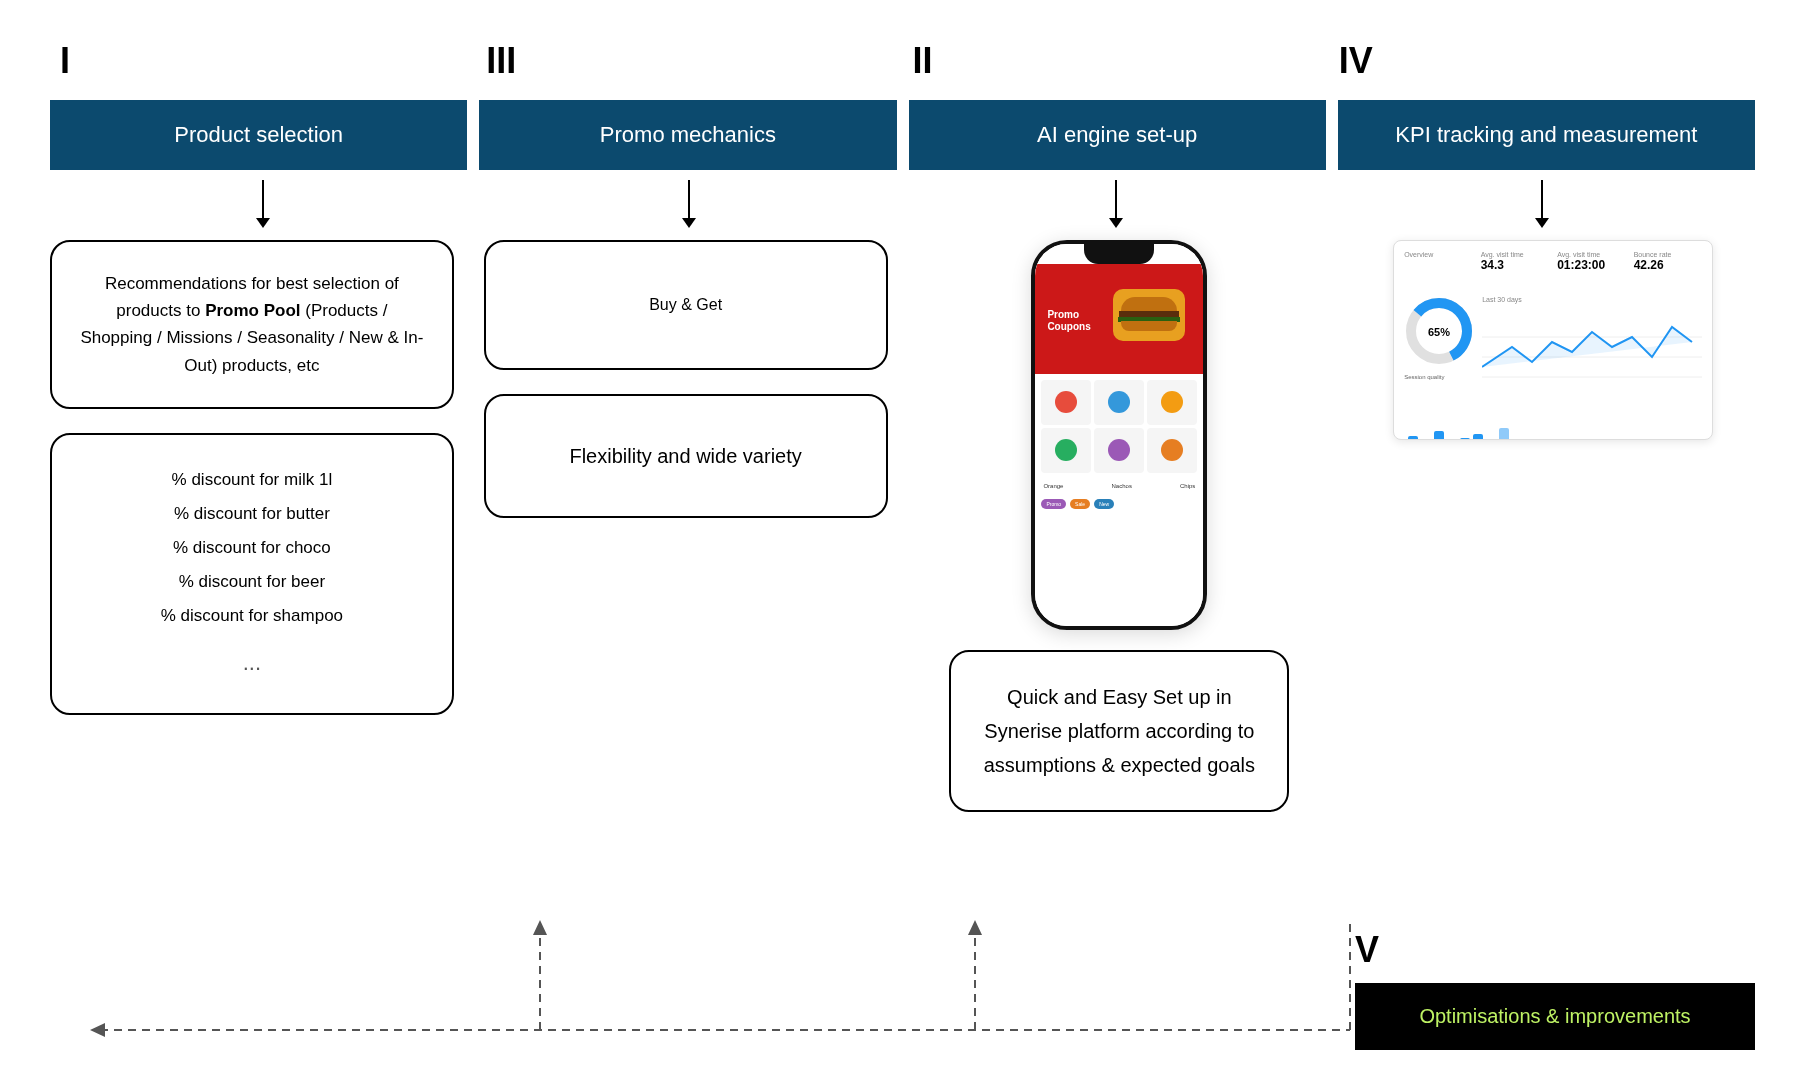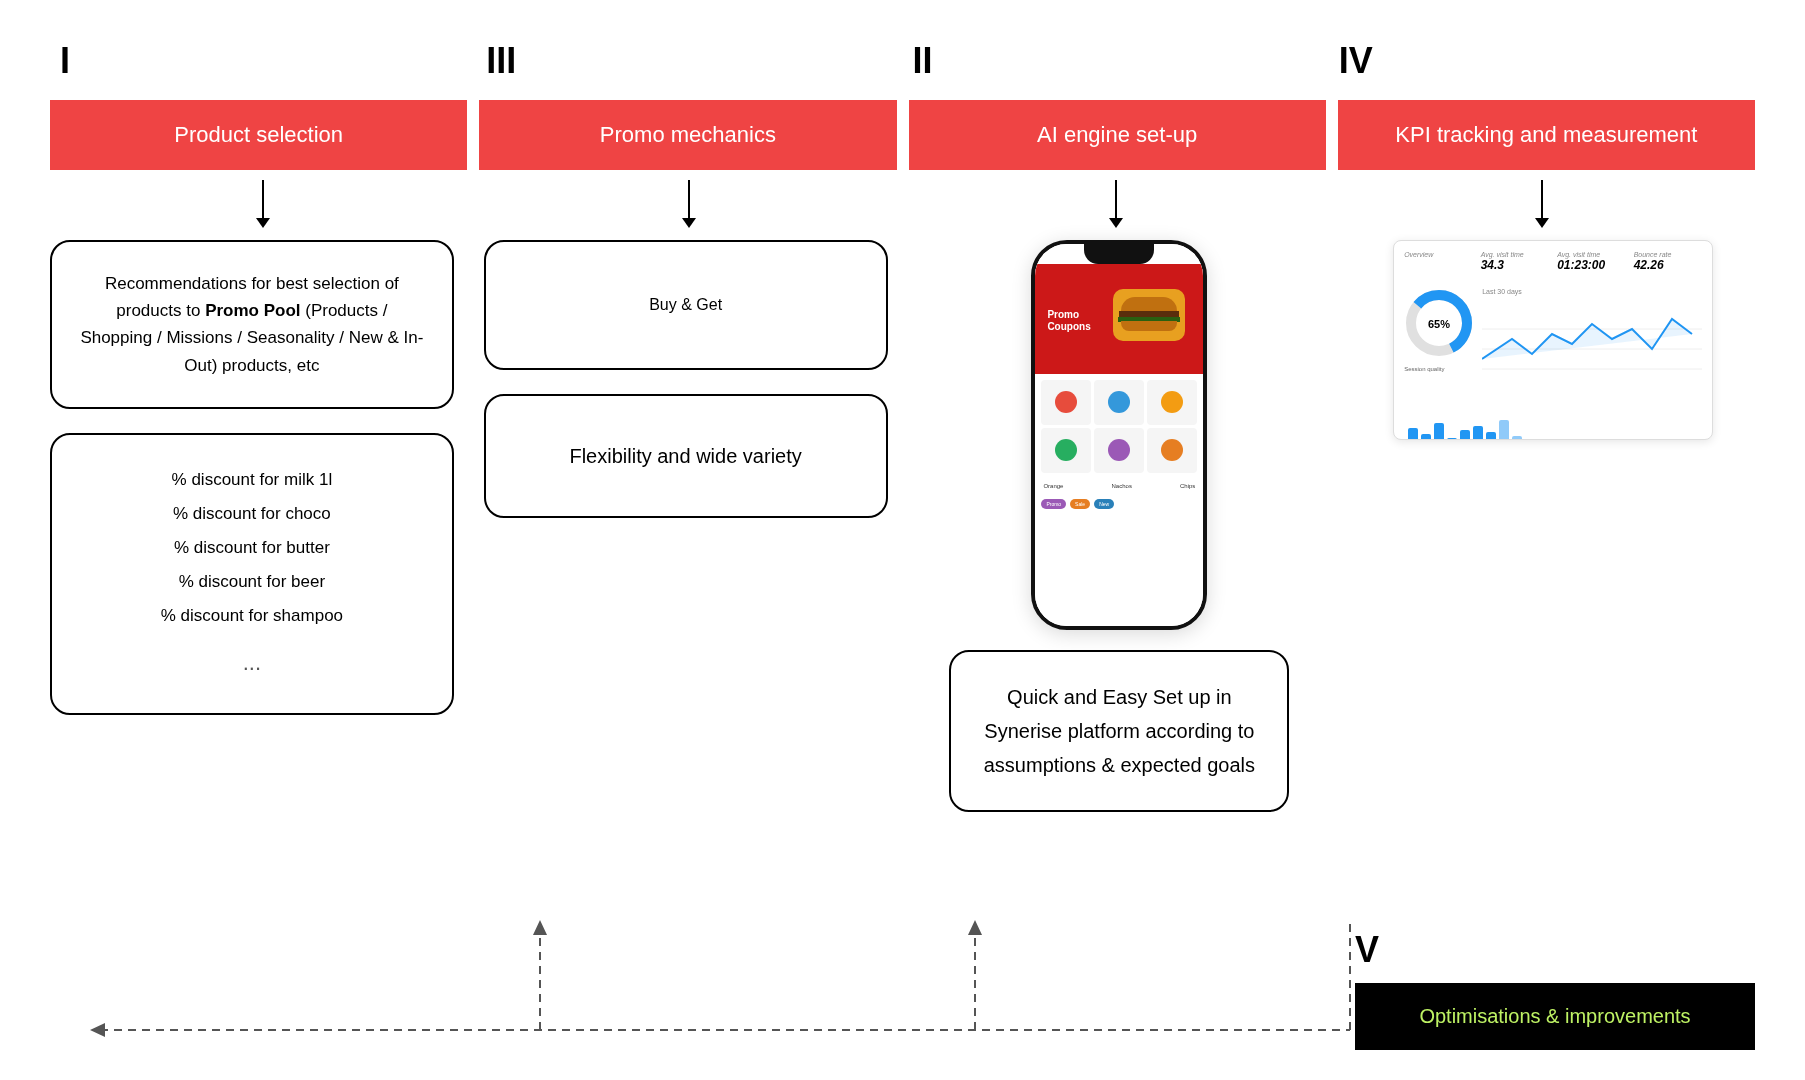--- a/index.html
+++ b/index.html
@@ -35,21 +35,21 @@
 
     
     .headers-row {
       display: flex;
       width: 100%;
       gap: 0;
       margin-bottom: 0;
     }
     .header-bar {
       flex: 1;
-      background: #ef4444;
+      background: #0c4a6e;
       color: #fff;
       text-align: center;
       font-size: 22px;
       font-weight: 400;
       padding: 22px 10px;
       margin-right: 12px;
     }
     .header-bar:last-child {
       margin-right: 0;
     }
@@ -238,22 +238,21 @@
       border-radius: 8px;
       background: #fff;
       padding: 10px;
       box-shadow: 0 2px 10px rgba(0,0,0,0.1);
       position: relative;
       overflow: hidden;
     }
     .dash-top-row {
       display: flex;
       gap: 8px;
-      margin-bottom: 16px;
-      font-style: italic;
+      margin-bottom: 24px;
     }
     .dash-stat {
       flex: 1;
       font-size: 8px;
       color: #666;
     }
     .dash-stat .val {
       font-size: 12px;
       font-weight: 700;
       color: #000;
@@ -327,22 +326,22 @@
   </div>
 
   <div class="content-area">
 
     <div class="col1">
       <div class="rounded-box" style="font-size:17px;">
         Recommendations for best selection of products to <span class="bold">Promo Pool</span> (Products / Shopping / Missions / Seasonality / New &amp; In-Out) products, etc
       </div>
       <div class="rounded-box" style="font-size:17px; line-height:2.0;">
         <div>% discount for milk 1l</div>
+        <div>% discount for butter</div>
         <div>% discount for choco</div>
-        <div>% discount for butter</div>
         <div>% discount for beer</div>
         <div>% discount for shampoo</div>
         <div class="ellipsis-text">...</div>
       </div>
     </div>
 
     <div class="col2">
       <div class="rounded-box" style="font-size:16px; padding: 50px 28px;">Buy &amp; Get</div>
       <div class="rounded-box" style="font-size:20px; padding: 44px 28px;">Flexibility and wide variety</div>
     </div>

